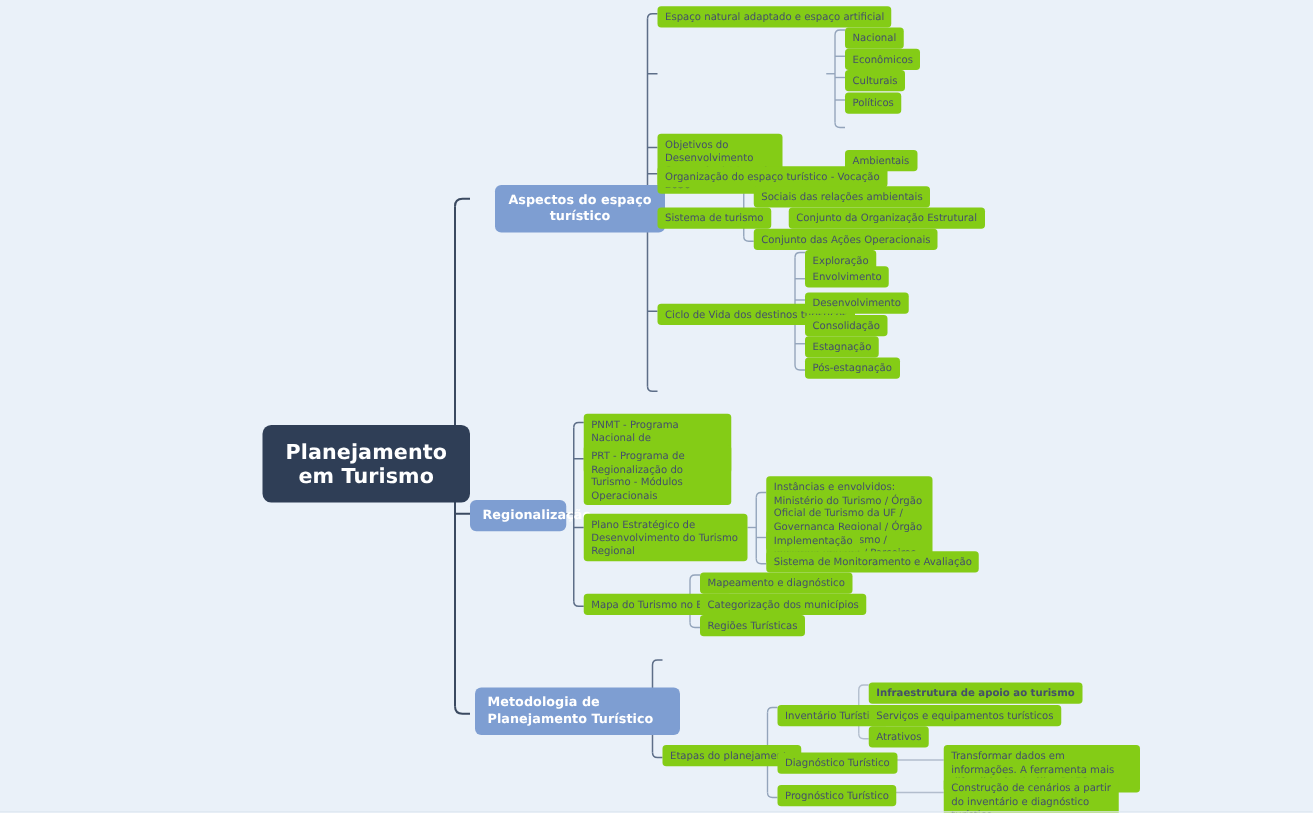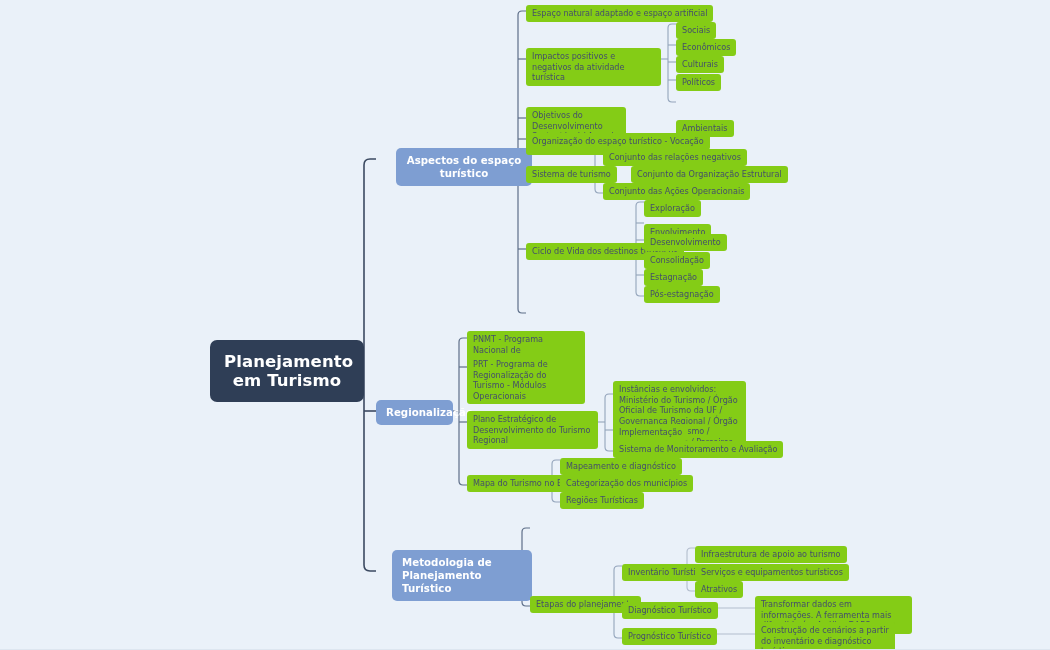--- a/index.html
+++ b/index.html
@@ -141,91 +141,88 @@
     <path d="M687,552 L687,587" fill="none" stroke="#b2bdcd" stroke-width="1.1"></path>
     <path d="M687,552 Q687,548 691,548 L695,548" fill="none" stroke="#b2bdcd" stroke-width="1.1"></path>
     <path d="M687,570 L695,570" fill="none" stroke="#b2bdcd" stroke-width="1.1"></path>
     <path d="M687,587 Q687,591 691,591 L695,591" fill="none" stroke="#b2bdcd" stroke-width="1.1"></path>
 
     <path d="M688,608 L755,608" fill="none" stroke="#b2bdcd" stroke-width="1.1"></path>
 
     <path d="M688,634 L755,634" fill="none" stroke="#b2bdcd" stroke-width="1.1"></path>
   </svg>
 
-  <div class="node root-node" style="left:210px;top:340px;width:154px;">
+  <div class="node root-node" style="left:210px;top:340px;width:166px;">
     <span>Planejamento em Turismo</span>
   </div>
 
   <div class="node l1-node center" style="left:376px;top:148px;width:136px;margin-left:20px;">
     <span>Aspectos do espaço turístico</span>
   </div>
 
   <div class="node l1-node center" style="left:376px;top:400px;width:77px;">
     <span>Regionalização</span>
   </div>
 
-  <div class="node l1-node leftal" style="left:392px;top:550px;width:140px;">
+  <div class="node l1-node leftal" style="left:380px;top:550px;width:164px;">
     <span>Metodologia de Planejamento Turístico</span>
   </div>
 
   <div class="node chip nowrap" style="left:526px;top:5px;">
     <span>Espaço natural adaptado e espaço artificial</span>
   </div>
 
-  <div class="node chip" style="left:526px;top:48px;width:135px;">
-    <span>Impactos positivos e negativos da atividade turística</span>
-  </div>
 
   <div class="node chip" style="left:526px;top:107px;width:100px;">
     <span>Objetivos do Desenvolvimento Sustentável / Agenda 2030</span>
   </div>
 
   <div class="node chip nowrap" style="left:526px;top:133px;">
     <span>Organização do espaço turístico - Vocação</span>
   </div>
 
   <div class="node chip nowrap" style="left:526px;top:166px;">
     <span>Sistema de turismo</span>
   </div>
 
   <div class="node chip nowrap" style="left:526px;top:243px;text-align:center;">
     <span>Ciclo de Vida dos destinos turísticos</span>
   </div>
 
 
   <div class="node chip nowrap" style="left:676px;top:22px;">
-    <span>Sociais</span>
+    <span>Nacional</span>
   </div>
   <div class="node chip nowrap" style="left:676px;top:39px;">
     <span>Econômicos</span>
   </div>
   <div class="node chip nowrap" style="left:676px;top:56px;">
     <span>Culturais</span>
   </div>
   <div class="node chip nowrap" style="left:676px;top:74px;">
     <span>Políticos</span>
   </div>
   <div class="node chip nowrap" style="left:676px;top:92px;margin-top:28px;">
     <span>Ambientais</span>
   </div>
 
   <div class="node chip nowrap" style="left:603px;top:149px;">
-    <span>Conjunto das relações negativos</span>
+    <span>Sociais das relações ambientais</span>
   </div>
   <div class="node chip nowrap" style="left:603px;top:166px;margin-left:28px;">
     <span>Conjunto da Organização Estrutural</span>
   </div>
   <div class="node chip nowrap" style="left:603px;top:183px;">
     <span>Conjunto das Ações Operacionais</span>
   </div>
 
   <div class="node chip nowrap" style="left:644px;top:200px;">
     <span>Exploração</span>
   </div>
-  <div class="node chip nowrap" style="left:644px;top:224px;text-align:right;">
+  <div class="node chip nowrap" style="left:644px;top:213px;text-align:right;">
     <span>Envolvimento</span>
   </div>
   <div class="node chip nowrap" style="left:644px;top:234px;">
     <span>Desenvolvimento</span>
   </div>
   <div class="node chip nowrap" style="left:644px;top:252px;">
     <span>Consolidação</span>
   </div>
   <div class="node chip nowrap" style="left:644px;top:269px;">
     <span>Estagnação</span>
@@ -278,21 +275,21 @@
   <div class="node chip nowrap" style="left:622px;top:564px;">
     <span>Inventário Turístico</span>
   </div>
   <div class="node chip nowrap" style="left:622px;top:602px;">
     <span>Diagnóstico Turístico</span>
   </div>
   <div class="node chip nowrap" style="left:622px;top:628px;">
     <span>Prognóstico Turístico</span>
   </div>
 
-  <div class="node chip nowrap" style="left:695px;top:546px;">
+  <div class="node chip nowrap" style="left:695px;top:546px;font-weight:bold;">
     <span>Infraestrutura de apoio ao turismo</span>
   </div>
   <div class="node chip nowrap" style="left:695px;top:564px;">
     <span>Serviços e equipamentos turísticos</span>
   </div>
   <div class="node chip nowrap" style="left:695px;top:581px;">
     <span>Atrativos</span>
   </div>
 
   <div class="node chip" style="left:755px;top:596px;width:157px;">

